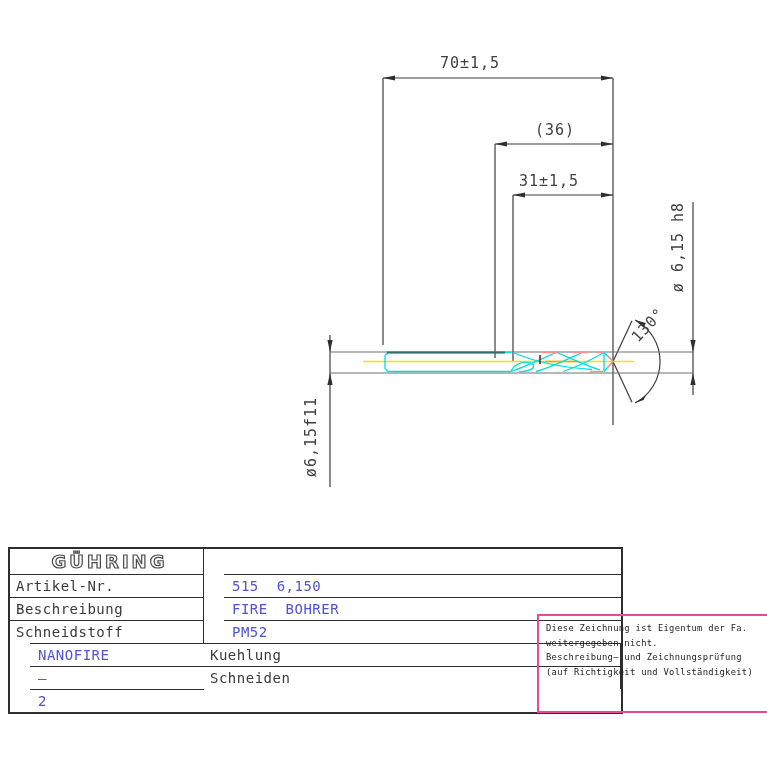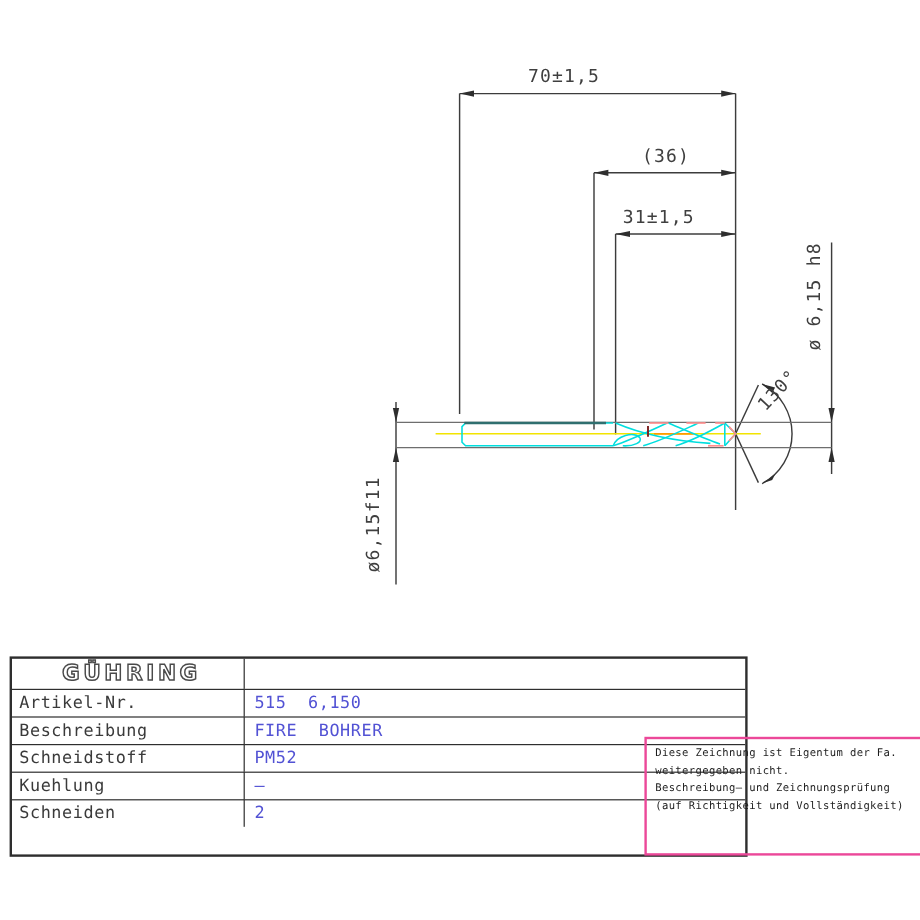--- a/index.html
+++ b/index.html
@@ -9,21 +9,21 @@
   .dimtext{position:absolute;font-size:15px;letter-spacing:1px;color:#3f3f3f;white-space:pre;
            transform:translate(-50%,-50%);background:transparent;}
   .rot90{transform:translate(-50%,-50%) rotate(-90deg);}
   .rot45{transform:translate(-50%,-50%) rotate(-47deg);}
   
   .titleblock{position:absolute;left:8px;top:547px;width:615px;box-sizing:border-box;
               border:2px solid #2e2e2e;display:grid;grid-template-columns:194px 1fr;
               grid-template-rows:25px 23px 23px 23px 23px 23px 23px;}
   .cell{box-sizing:border-box;display:flex;align-items:center;font-size:14px;letter-spacing:0.5px;}
   .lab{padding-left:6px;border-right:1.4px solid #2e2e2e;color:#3a3a3a;}
-  .val{padding-left:8px;color:#5252d4;white-space:pre;}
+  .val{padding-left:8px;color:#5252d4;white-space:pre;margin-left:20px;}
   .row-line{border-top:1.4px solid #2e2e2e;}
   .logo-cell{justify-content:center;}
   .logo{font-family:"DejaVu Sans",sans-serif;font-weight:bold;font-size:18px;letter-spacing:3px;
         color:#ffffff;-webkit-text-stroke:1.2px #4a4a4a;}
   
   .disclaimer{position:absolute;left:537px;top:614px;width:259px;height:99px;box-sizing:border-box;
               border:2px solid #ec4899;padding:5px 6px 0 7px;}
   .disclaimer div{font-size:8.8px;letter-spacing:0.3px;line-height:14.7px;color:#1d1d1d;white-space:nowrap;}
 </style>
 </head>
@@ -117,20 +117,21 @@
 
     <div class="cell lab row-line">Artikel-Nr.</div>
     <div class="cell val row-line">515  6,150</div>
 
     <div class="cell lab row-line">Beschreibung</div>
     <div class="cell val row-line">FIRE  BOHRER</div>
 
     <div class="cell lab row-line">Schneidstoff</div>
     <div class="cell val row-line">PM52</div>
 
+    <div class="cell val row-line">NANOFIRE</div>
 
     <div class="cell lab row-line">Kuehlung</div>
     <div class="cell val row-line">–</div>
 
     <div class="cell lab row-line">Schneiden</div>
     <div class="cell val row-line">2</div>
   </div>
 
   <div class="disclaimer">
     <div>Diese Zeichnung ist Eigentum der Fa.</div>

